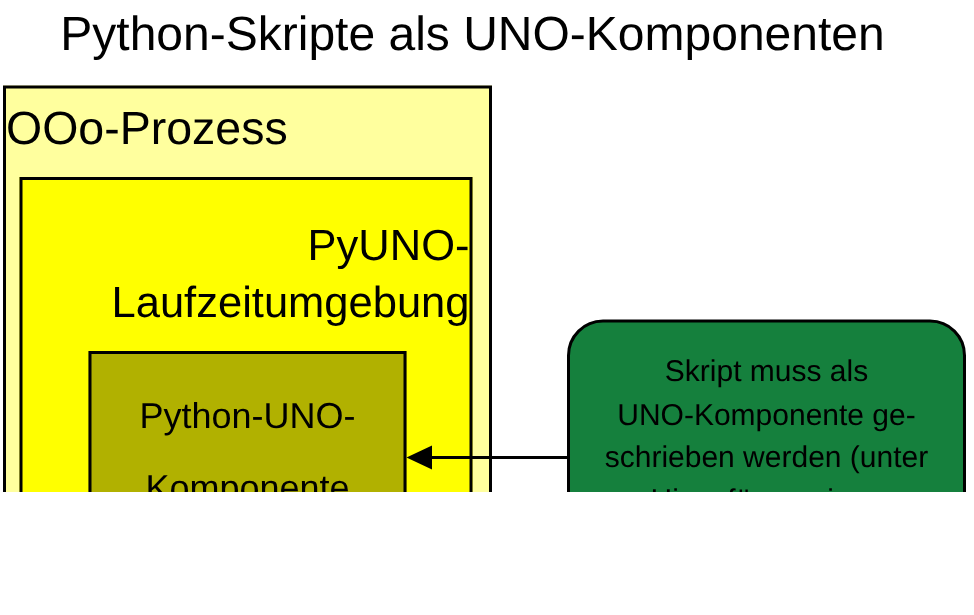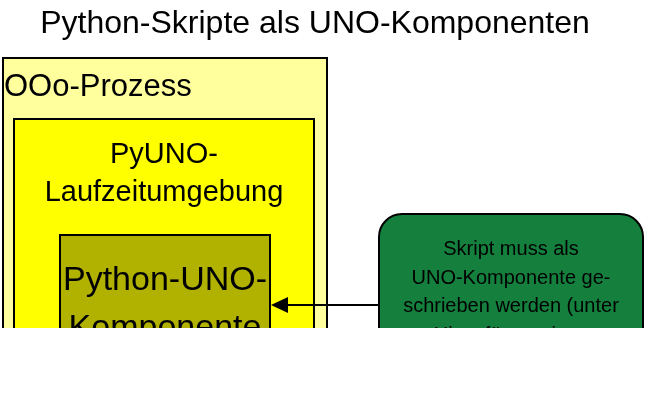--- a/index.html
+++ b/index.html
@@ -48,37 +48,38 @@
   }
   #runtime-box {
     left: 13px;
     top: 118px;
     width: 302px;
     height: 273px;
     text-align: center;
   }
   #runtime-box-label {
     display: block;
-    padding-top: 14px;
+    padding-top: 25px;
     font-size: 29px;
     line-height: 38px;
     white-space: pre-line;
+    text-align: right;
   }
   #component-box {
     left: 59px;
     top: 234px;
     width: 212px;
     height: 135px;
     display: flex;
     align-items: center;
     justify-content: center;
     text-align: center;
   }
   #component-box-label {
-    font-size: 34px;
+    font-size: 24px;
     line-height: 48px;
     white-space: pre-line;
   }
   #annotation-box {
     left: 378px;
     top: 213px;
     width: 266px;
     height: 185px;
     border-width: 2px;
     display: flex;

